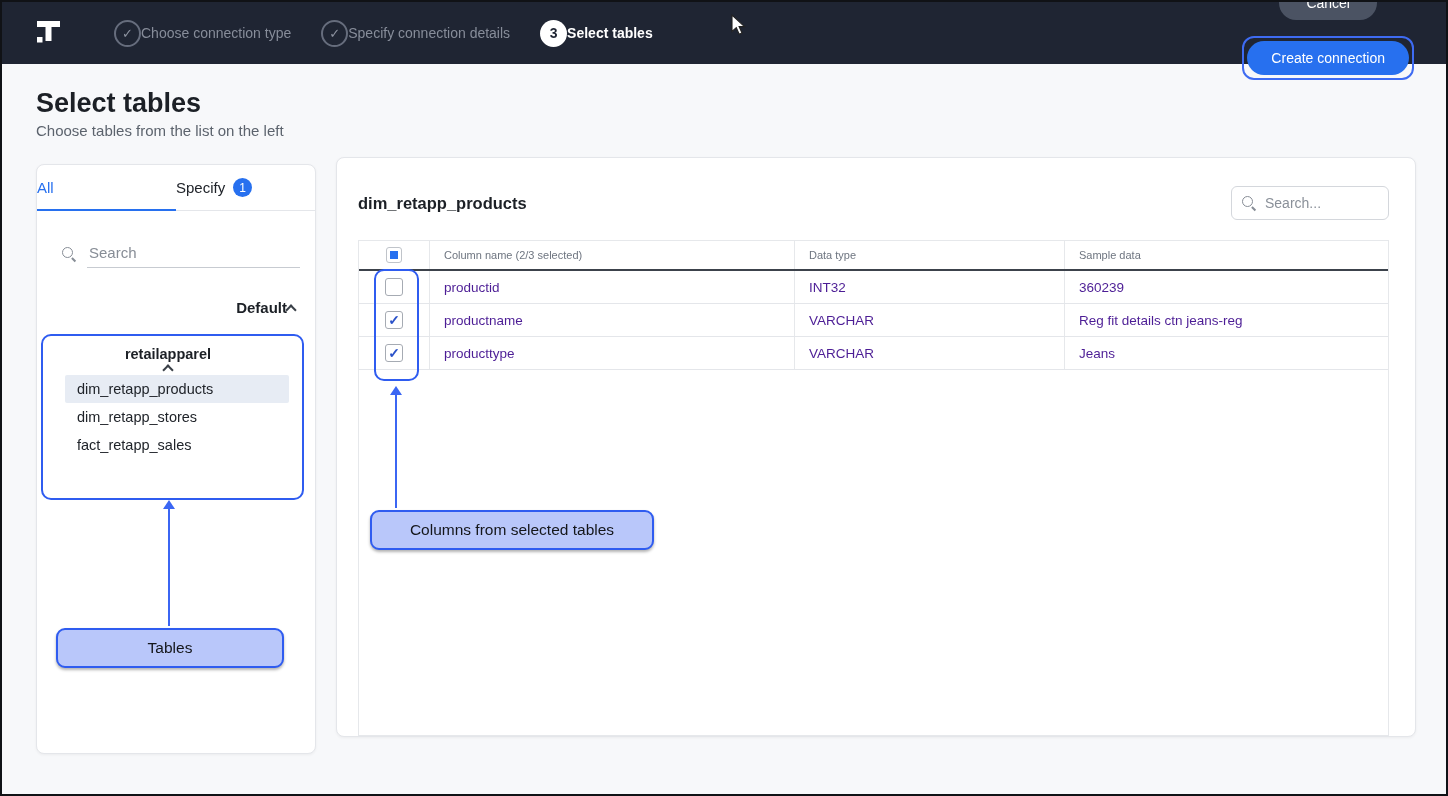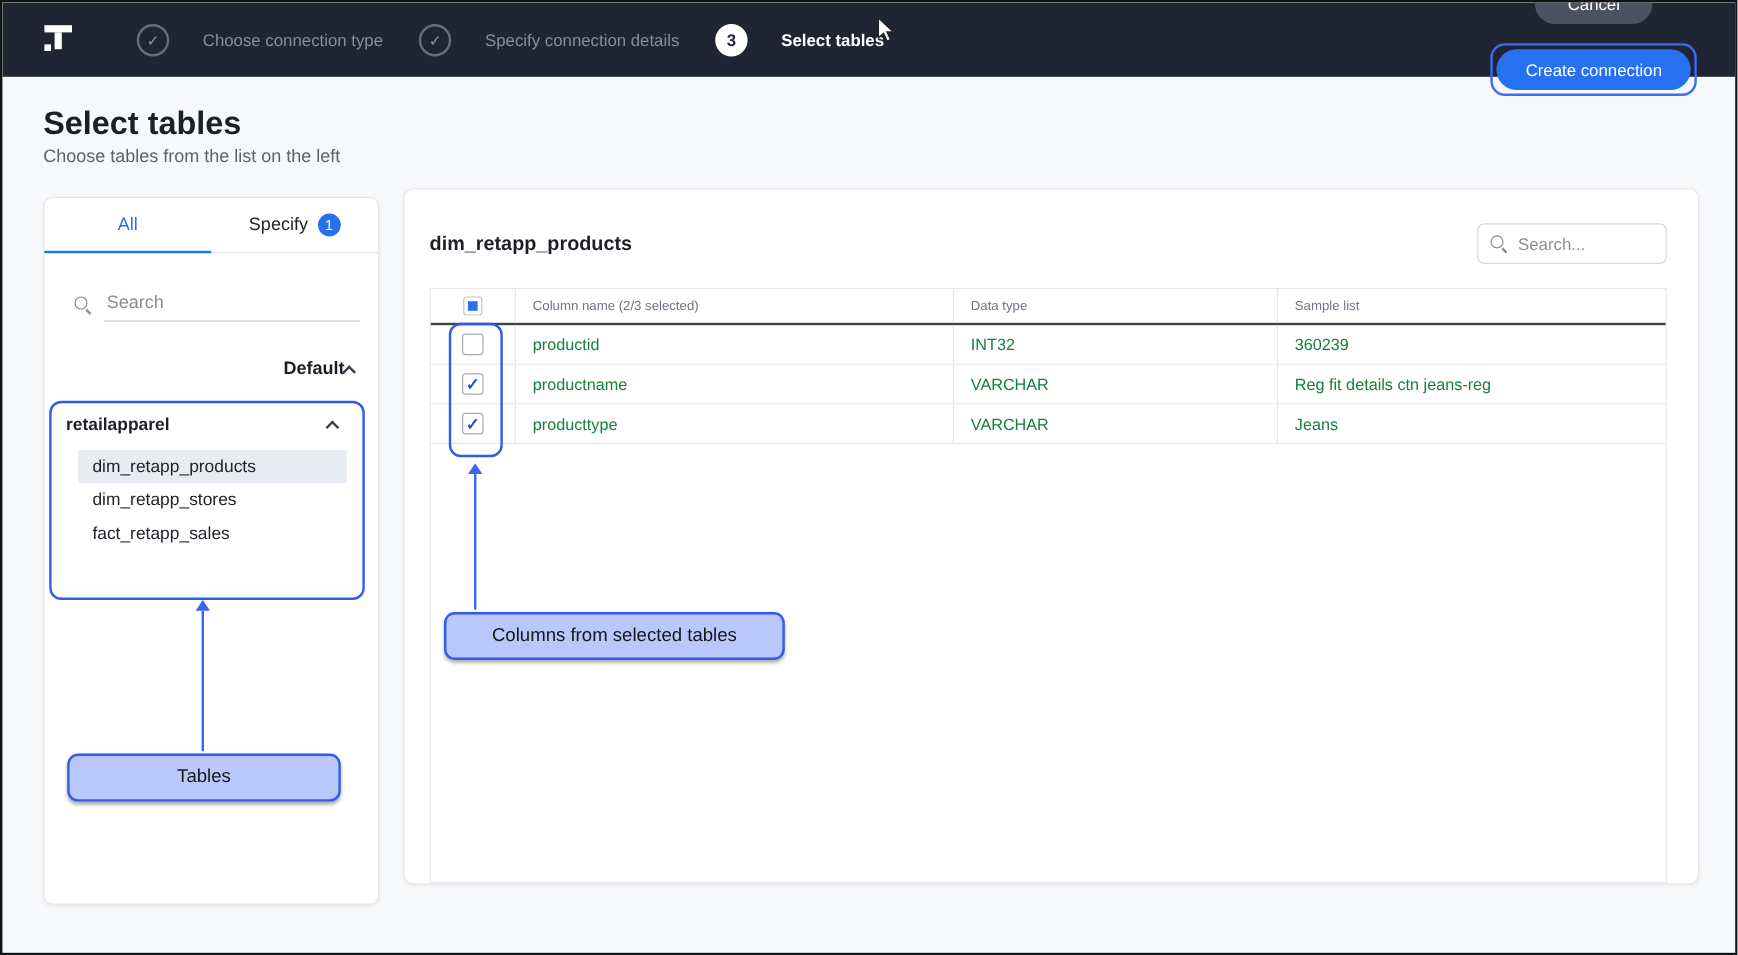--- a/index.html
+++ b/index.html
@@ -9,21 +9,21 @@
     border:2px solid #101216; overflow:hidden;
   }
 
   
   .topbar{
     position:absolute; top:0; left:0; right:0; height:62px; background:#1f2533;
     display:flex; align-items:center; padding:0 32px;
   }
   .logo{ width:30px; height:30px; margin-right:50px; flex:0 0 auto; }
   .steps{ display:flex; align-items:center; gap:30px; }
-  .step{ display:flex; align-items:center; gap:28px; }
+  .step{ display:flex; align-items:center; gap:0; }
   .step-circle{
     width:27px; height:27px; border-radius:50%; display:flex;
     align-items:center; justify-content:center; font-size:14px; flex:0 0 auto;
   }
   .step.done .step-circle{ border:2px solid #666d7d; color:#8d93a0; }
   .step.done .step-label{ color:#878d9a; font-size:14px; }
   .step.active .step-circle{ background:#ffffff; color:#1f2533; font-weight:bold; }
   .step.active .step-label{ color:#ffffff; font-weight:bold; font-size:14px; }
   .check-glyph::before{ content:"\2713"; font-size:13px; }
 
@@ -44,21 +44,21 @@
   .page-subtitle{ position:absolute; left:34px; top:120px; font-size:15px; color:#5c636d; }
 
   
   .left-card{
     position:absolute; left:34px; top:162px; width:280px; height:590px;
     background:#fff; border:1px solid #e4e6ea; border-radius:8px;
     box-shadow:0 1px 3px rgba(0,0,0,.05);
   }
   .tabs{ display:flex; height:46px; border-bottom:1px solid #e4e6ea; }
   .tab{
-    flex:1; display:flex; align-items:center; justify-content:center; gap:8px;
+    flex:1; display:flex; align-items:center; gap:8px;
     font-size:15px; color:#20242a; position:relative; cursor:pointer;
   }
   .tab.active{ color:#2770ef; }
   .tab.active::after{ content:""; position:absolute; left:0; right:0; bottom:-1px; height:2px; background:#2770ef; }
   .badge{
     background:#2770ef; color:#fff; width:19px; height:19px; border-radius:50%;
     display:flex; align-items:center; justify-content:center; font-size:12px;
   }
 
   .lens{ width:15px; height:15px; position:relative; display:inline-block; flex:0 0 auto; }
@@ -80,21 +80,21 @@
   }
   .chev-up{ width:8px; height:8px; border-left:2px solid #3a4048; border-top:2px solid #3a4048;
     transform:rotate(45deg); margin-top:4px; }
 
   .schema-annotation{
     position:absolute; left:4px; top:169px; width:263px; height:166px;
     border:2px solid #2f5cf0; border-radius:10px; pointer-events:none;
   }
   .schema-title-row{
     position:absolute; left:18px; top:181px; width:226px; display:flex;
-    align-items:center; justify-content:space-between; font-weight:bold; font-size:14.5px; color:#1c2026; cursor:pointer;
+    align-items:center; justify-content:space-between; font-weight:bold; font-size:14.5px; color:#1c2026; cursor:pointer;flex-direction:column;
   }
   .table-list{ position:absolute; left:28px; top:210px; width:224px; }
   .table-item{
     height:28px; display:flex; align-items:center; padding-left:12px;
     font-size:14.5px; color:#20242a; border-radius:2px; cursor:pointer;
   }
   .table-item.selected{ background:#e7ecf4; }
 
   
   .callout{
@@ -125,21 +125,21 @@
   .right-search input{
     flex:1; margin-left:8px; border:none; outline:none; font-size:14px;
     font-family:inherit; color:#20242a; min-width:0;
   }
   .right-search input::placeholder{ color:#8a9099; }
 
   .table-box{ position:absolute; left:21px; top:82px; width:1031px; height:496px; border:1px solid #e6e8eb; }
   .thead{ display:flex; height:30px; align-items:center; border-bottom:2px solid #3c424b;
     color:#6e7580; font-size:11px; }
   .trow{ display:flex; height:33px; align-items:center; border-bottom:1px solid #e4e6ea;
-    color:#15803d; font-size:13.5px; }
+    color:#4c1d95; font-size:13.5px; }
   .cell-check{ width:70px; display:flex; align-items:center; justify-content:center; align-self:stretch; }
   .cell-name{ width:365px; padding-left:14px; border-left:1px solid #e6e8eb; align-self:stretch; display:flex; align-items:center; }
   .cell-type{ width:270px; padding-left:14px; border-left:1px solid #e6e8eb; align-self:stretch; display:flex; align-items:center; }
   .cell-sample{ flex:1; padding-left:14px; border-left:1px solid #e6e8eb; align-self:stretch; display:flex; align-items:center; }
 
   .checkbox{
     width:18px; height:18px; border:1.5px solid #a6abb3; border-radius:3px; background:#fff;
     display:flex; align-items:center; justify-content:center; cursor:pointer;
   }
   .checkbox.checked::after{ content:"\2713"; color:#2b52c9; font-size:14px; font-weight:bold; }
@@ -249,21 +249,21 @@
       <input type="text" placeholder="Search..." style="">
     </div>
 
     <div class="table-box">
       <div class="thead">
         <div class="cell-check">
           <span class="checkbox indeterminate"></span>
         </div>
         <div class="cell-name">Column name (2/3 selected)</div>
         <div class="cell-type">Data type</div>
-        <div class="cell-sample">Sample list</div>
+        <div class="cell-sample">Sample data</div>
       </div>
 
       <div class="trow">
         <div class="cell-check">
           <span class="checkbox"></span>
         </div>
         <div class="cell-name">productid</div>
         <div class="cell-type">INT32</div>
         <div class="cell-sample">360239</div>
       </div>

